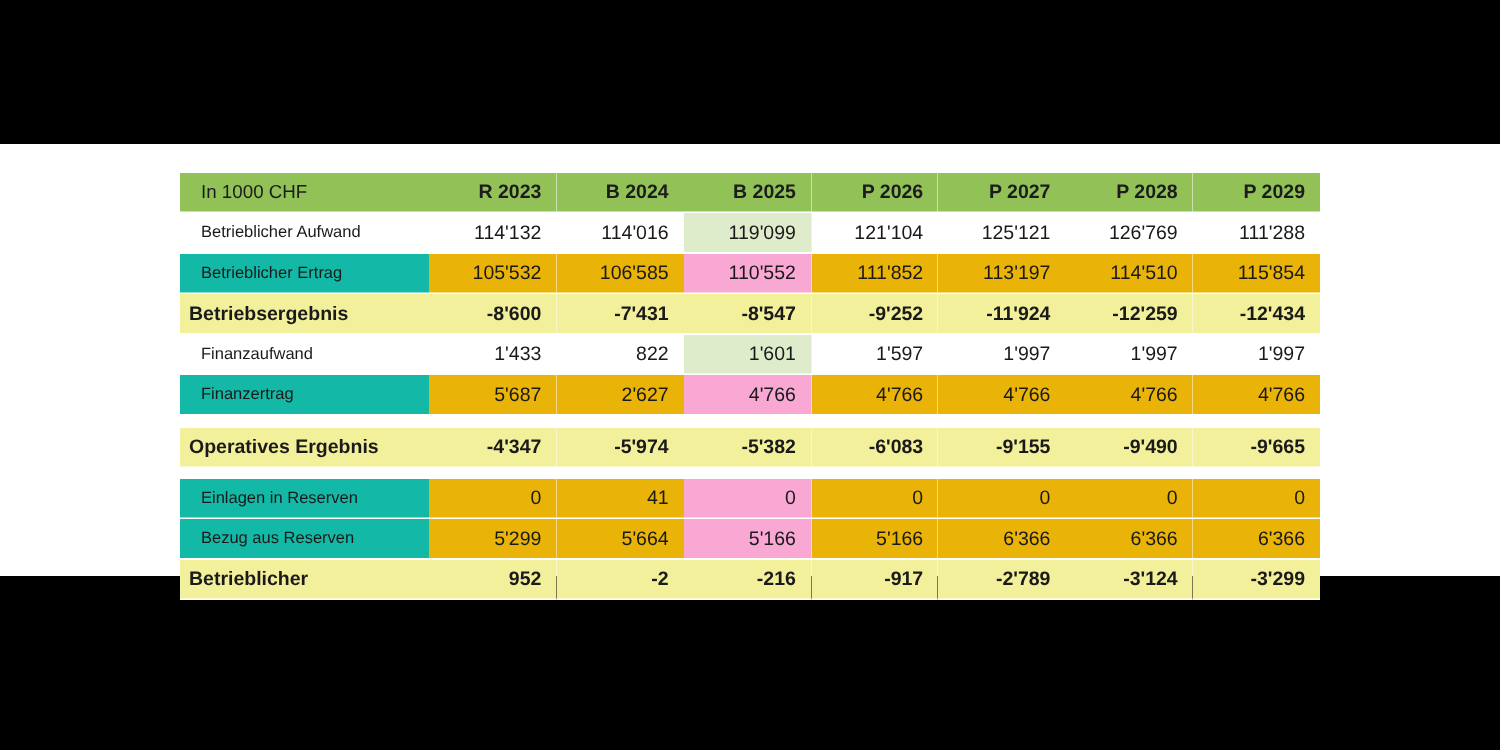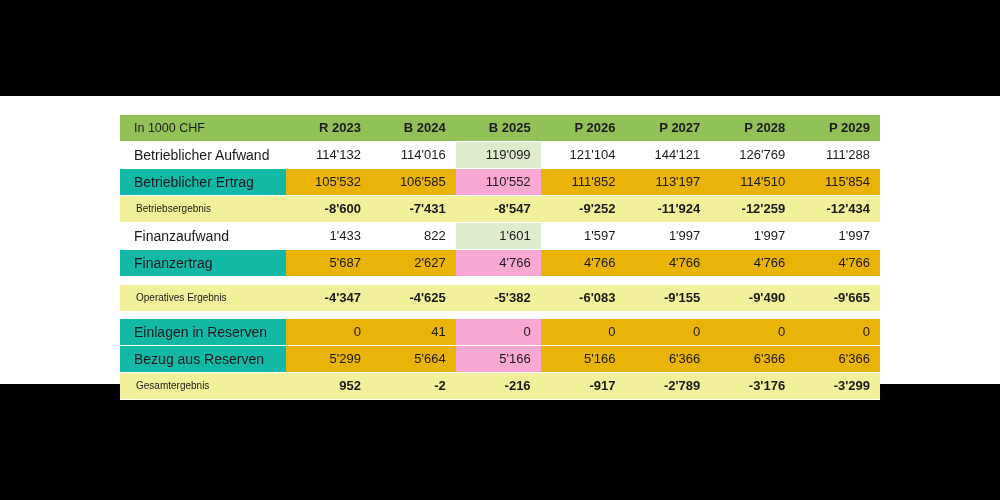--- a/index.html
+++ b/index.html
@@ -65,39 +65,39 @@
     padding-left: 14px;
   }
   
   tbody td {
     text-align: right;
     background: #ffffff;
   }
   tbody td.label {
     text-align: left;
     padding-left: 14px;
-    font-size: 14px;
+    font-size: 11px;
   }
   
   tr.grey td {
     background: #eab308;
   }
   tr.grey td.label {
     background: #14b8a6;
   }
   
   tr.sum td {
     background: #f2f09a;
     font-weight: bold;
     font-size: 13px;
   }
   tr.sum td.label {
-    font-weight: normal;
-    font-size: 10px;
-    padding-left: 16px;
+    font-weight: bold;
+    font-size: 13px;
+    padding-left: 6px;
   }
   
   tbody tr.normal td.col-b2025,
   tbody tr.grey td.col-b2025 {
     background: #dfeccb;
   }
   tbody tr.grey td.col-b2025 {
     background: #f9a8d4;
   }
   tr.sum td.col-b2025 {
@@ -148,21 +148,21 @@
         </tr>
       </thead>
       <tbody>
 
         <tr class="normal">
           <td class="label">Betrieblicher Aufwand</td>
           <td>114'132</td>
           <td>114'016</td>
           <td class="col-b2025">119'099</td>
           <td>121'104</td>
-          <td>144'121</td>
+          <td>125'121</td>
           <td>126'769</td>
           <td>111'288</td>
         </tr>
 
         <tr class="grey">
           <td class="label">Betrieblicher Ertrag</td>
           <td>105'532</td>
           <td>106'585</td>
           <td class="col-b2025">110'552</td>
           <td>111'852</td>
@@ -211,21 +211,21 @@
           <td class="col-b2025"></td>
           <td></td>
           <td></td>
           <td></td>
           <td></td>
         </tr>
 
         <tr class="sum">
           <td class="label">Operatives Ergebnis</td>
           <td>-4'347</td>
-          <td>-4'625</td>
+          <td>-5'974</td>
           <td class="col-b2025">-5'382</td>
           <td>-6'083</td>
           <td>-9'155</td>
           <td>-9'490</td>
           <td>-9'665</td>
         </tr>
 
         <tr class="spacer">
           <td></td>
           <td></td>
@@ -253,26 +253,26 @@
           <td>5'299</td>
           <td>5'664</td>
           <td class="col-b2025">5'166</td>
           <td>5'166</td>
           <td>6'366</td>
           <td>6'366</td>
           <td>6'366</td>
         </tr>
 
         <tr class="sum">
-          <td class="label">Gesamtergebnis</td>
+          <td class="label">Betrieblicher</td>
           <td>952</td>
           <td>-2</td>
           <td class="col-b2025">-216</td>
           <td>-917</td>
           <td>-2'789</td>
-          <td>-3'176</td>
+          <td>-3'124</td>
           <td>-3'299</td>
         </tr>
 
       </tbody>
     </table>
   </div>
 </div>
 
 </body></html>

